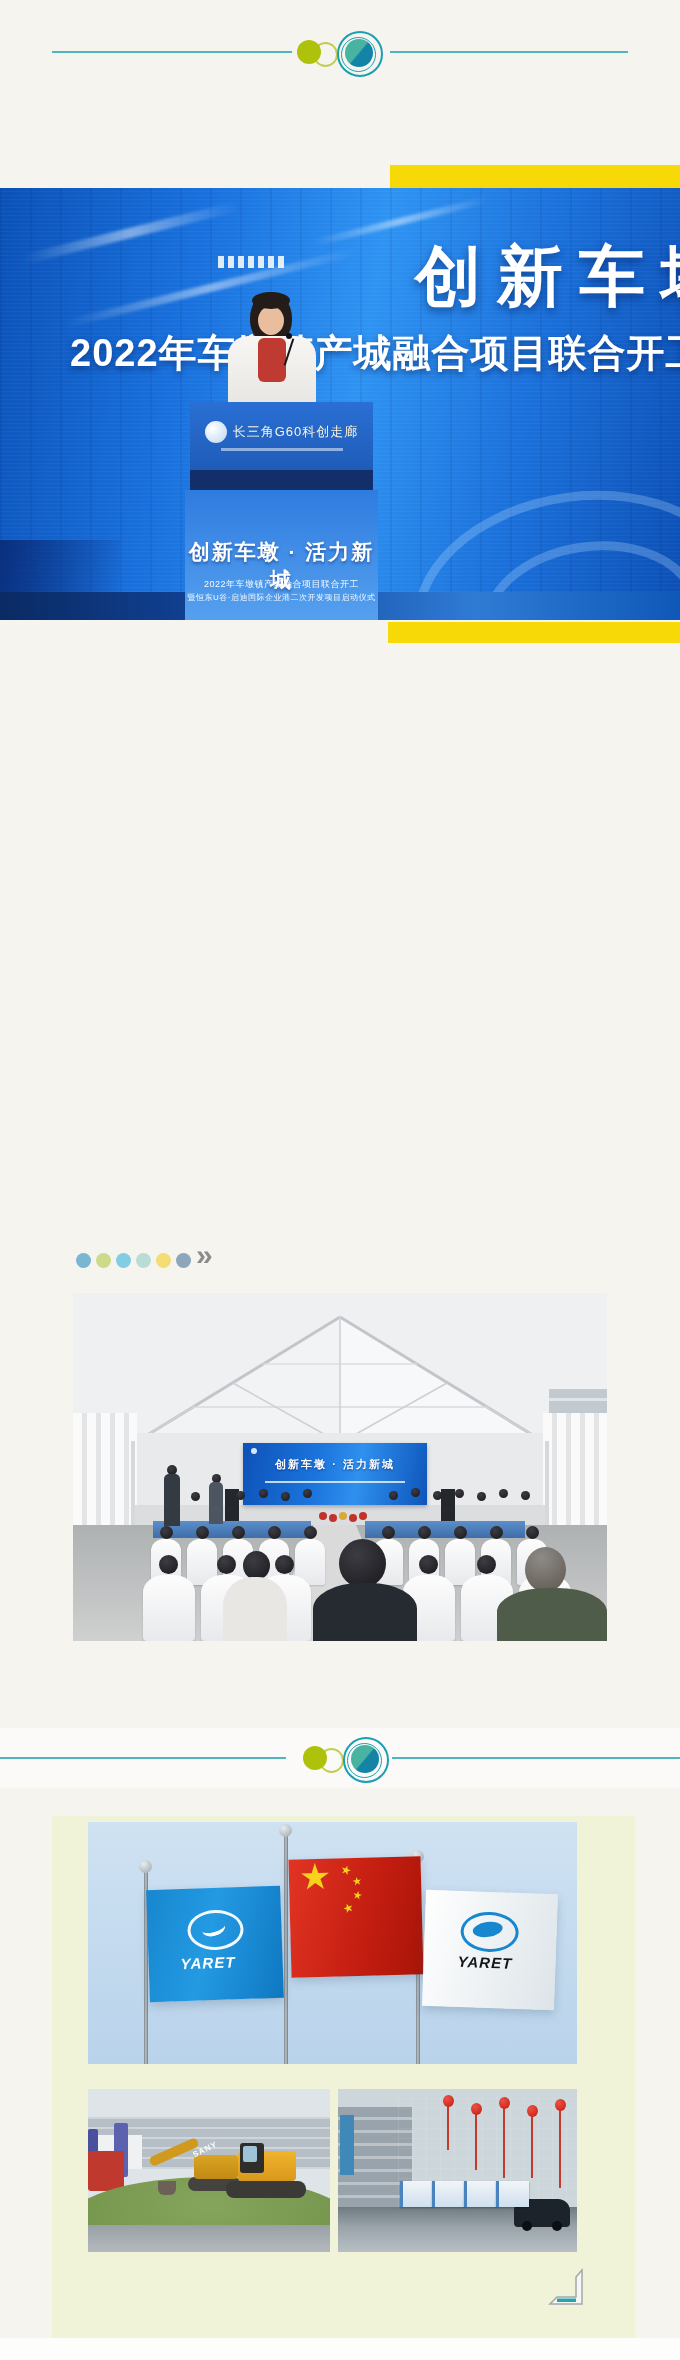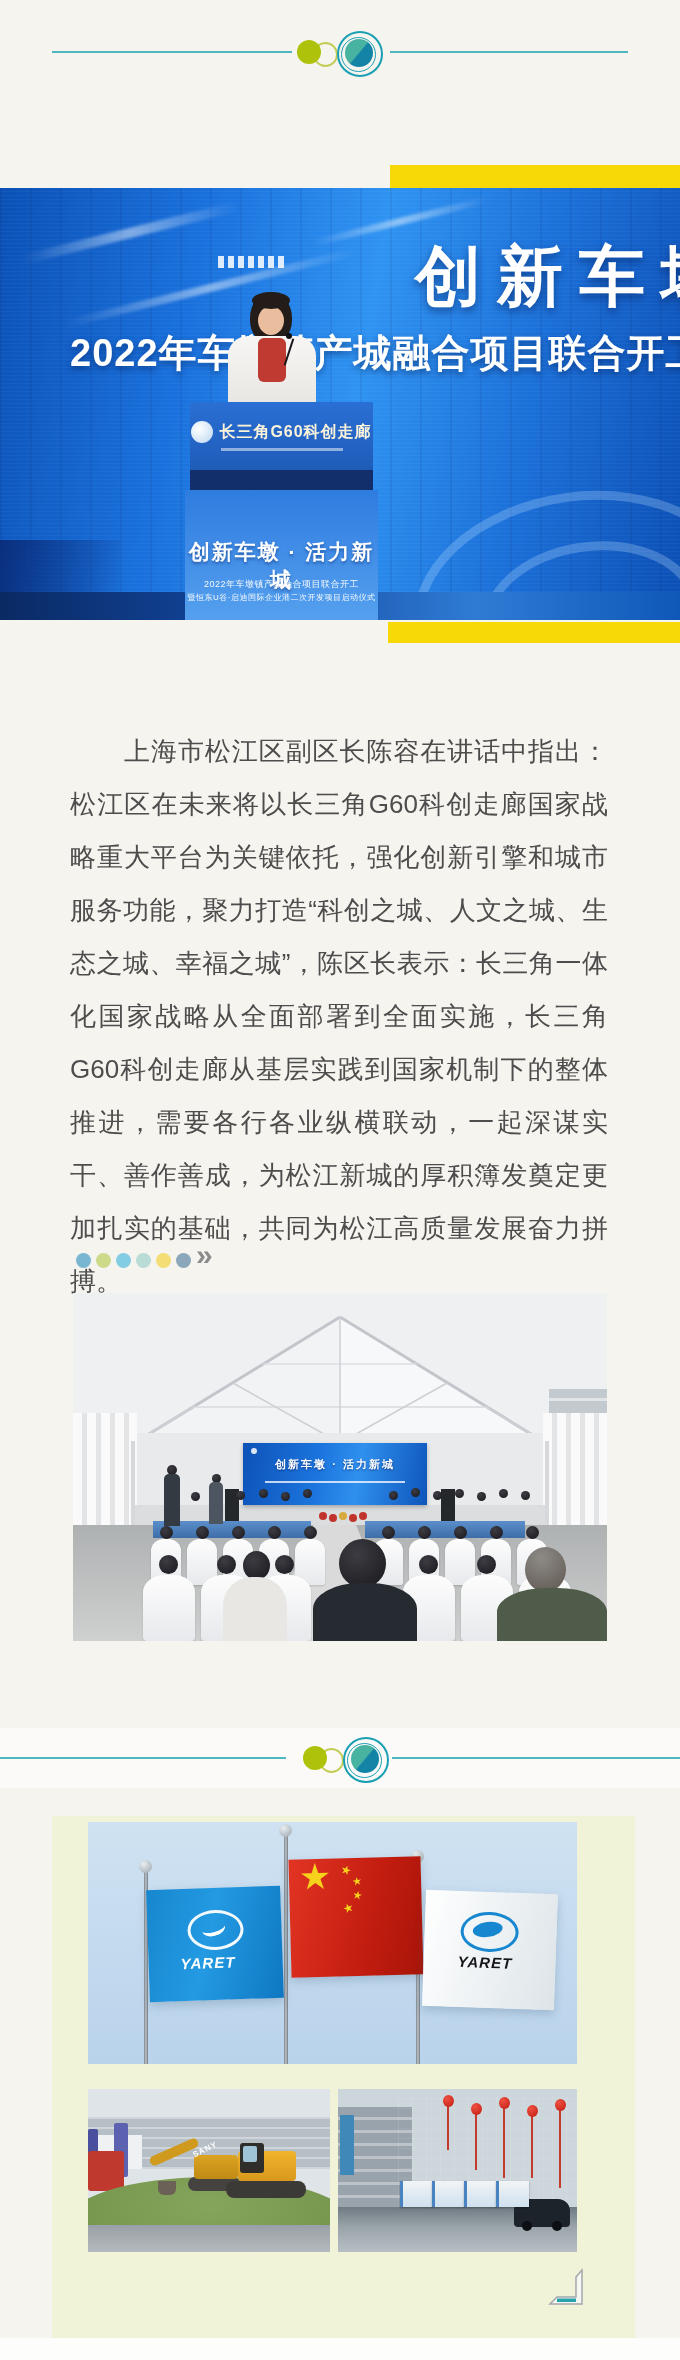--- a/index.html
+++ b/index.html
@@ -40,21 +40,21 @@
   .blazer{position:absolute;left:228px;top:148px;width:88px;height:70px;border-radius:20px 20px 0 0;
           background:linear-gradient(180deg,#f7f6f4,#e8e6e2);}
   .redtop{position:absolute;left:258px;top:150px;width:28px;height:44px;background:#bf3a30;border-radius:6px;}
   .mic{position:absolute;left:288px;top:150px;width:2px;height:28px;background:#15151a;transform:rotate(18deg);}
   .michead{position:absolute;left:286px;top:145px;width:6px;height:6px;border-radius:50%;background:#101014;}
   
   #podtop{position:absolute;left:190px;top:214px;width:183px;height:68px;
           background:linear-gradient(180deg,#2a6fd4,#1f5cb8);display:flex;flex-direction:column;align-items:center;justify-content:center;}
   .porg{display:flex;align-items:center;gap:6px;}
   .plogo{width:22px;height:22px;border-radius:50%;background:radial-gradient(circle at 35% 35%,#ffffff,#cfe2f5 70%,#9fc2e8);}
-  .porgtxt{font-size:16px;font-weight:bold;color:#fbf3da;letter-spacing:1px;}
+  .porgtxt{font-size:13px;font-weight:normal;color:#fbf3da;letter-spacing:1px;}
   .punder{margin-top:5px;width:122px;height:3px;background:rgba(255,255,255,.5);}
   #podband{position:absolute;left:190px;top:282px;width:183px;height:20px;background:#132f6b;}
   #podfront{position:absolute;left:185px;top:302px;width:193px;height:130px;text-align:center;
             background:linear-gradient(180deg,#2f7ce0,#55a0ee);}
   #slogan{position:absolute;left:0;right:0;top:48px;color:#fff;font-weight:bold;font-size:21px;letter-spacing:2px;
           text-shadow:0 2px 3px rgba(10,40,110,.5);}
   .podline{position:absolute;left:0;right:0;color:rgba(255,255,255,.95);font-size:9px;letter-spacing:.5px;}
 
   
   #article{position:absolute;left:70px;top:699px;width:538px;font-size:26px;line-height:53px;
@@ -210,21 +210,20 @@
       <div class="punder"></div>
     </div>
     <div id="podband"></div>
     <div id="podfront">
       <div id="slogan">创新车墩 · 活力新城</div>
       <div class="podline" style="top:88px;">2022年车墩镇产城融合项目联合开工</div>
       <div class="podline" style="top:102px;font-size:8px;">暨恒东U谷·启迪国际企业港二次开发项目启动仪式</div>
     </div>
   </div>
 
-  <p id="article">上海市松江区副区长陈容在讲话中指出：松江区在未来将以长三角G60科创走廊国家战略重大平台为关键依托，强化创新引擎和城市服务功能，聚力打造“科创之城、人文之城、生态之城、幸福之城”，陈区长表示：长三角一体化国家战略从全面部署到全面实施，长三角G60科创走廊从基层实践到国家机制下的整体推进，需要各行各业纵横联动，一起深谋实干、善作善成，为松江新城的厚积簿发奠定更加扎实的基础，共同为松江高质量发展奋力拼搏。</p>
 
   <div>
     <span class="dotc" style="left: 76px; background: rgb(121, 182, 210);"></span>
     <span class="dotc" style="left: 96px; background: rgb(205, 218, 138);"></span>
     <span class="dotc" style="left: 116px; background: rgb(130, 204, 228);"></span>
     <span class="dotc" style="left: 136px; background: rgb(186, 220, 214);"></span>
     <span class="dotc" style="left: 156px; background: rgb(245, 221, 117);"></span>
     <span class="dotc" style="left: 176px; background: rgb(140, 167, 185);"></span>
     <span id="chev">»</span>
   </div>

